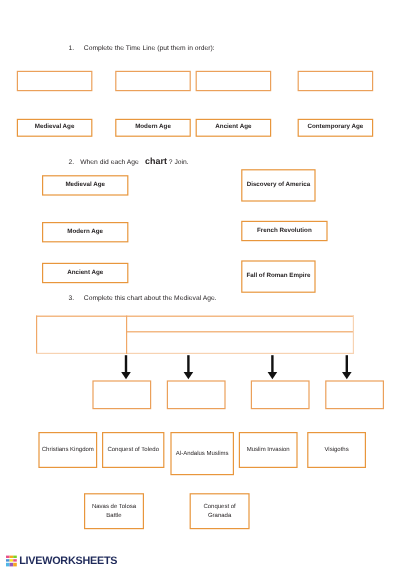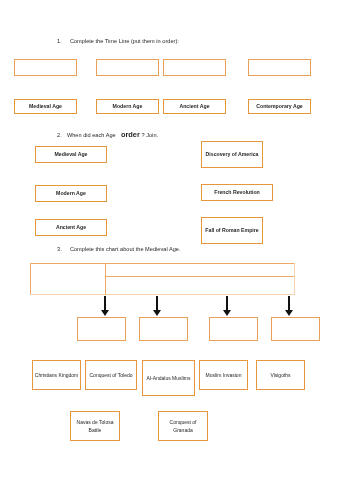--- a/index.html
+++ b/index.html
@@ -142,21 +142,21 @@
   </div>
   <div class="abs obox" style="left:248px; top:99px; width:63px; height:15px;">
     <span class="obox-label">Contemporary Age</span>
   </div>
 
   <div class="abs instruction" style="left:57px; top:131px;">
     <span class="num">2.</span>
     <span style="display:inline-block;width:2px;"></span>
     <span>When did each Age</span>
     <span style="display:inline-block;width:2px;"></span>
-    <span class="bold-big">order</span>
+    <span class="bold-big">chart</span>
     <span>? Join.</span>
   </div>
 
   <div class="abs obox" style="left:35px; top:146px; width:72px; height:17px;">
     <span class="obox-label">Medieval Age</span>
   </div>
   <div class="abs obox" style="left:35px; top:185px; width:72px; height:17px;">
     <span class="obox-label">Modern Age</span>
   </div>
   <div class="abs obox" style="left:35px; top:219px; width:72px; height:17px;">
@@ -222,14 +222,28 @@
     <span class="wordbank-label">Visigoths</span>
   </div>
 
   <div class="abs obox" style="left:70px;  top:411px; width:50px; height:30px;">
     <span class="wordbank-label">Navas de Tolosa Battle</span>
   </div>
   <div class="abs obox" style="left:158px; top:411px; width:50px; height:30px;">
     <span class="wordbank-label">Conquest of Granada</span>
   </div>
 
+  <div class="footer">
+    <span class="logo-mark">
+      <i style="background:#E94F8A"></i>
+        <i style="background:#F5A623"></i>
+        <i style="background:#7ED321"></i>
+      <i style="background:#4A90D9"></i>
+        <i style="background:#F8E71C"></i>
+        <i style="background:#E94F8A"></i>
+      <i style="background:#50B8E7"></i>
+        <i style="background:#9B59B6"></i>
+        <i style="background:#F5A623"></i>
+    </span>
+    <span class="logo-text">LIVEWORKSHEETS</span>
+  </div>
 
 </div>
 
 </body></html>

